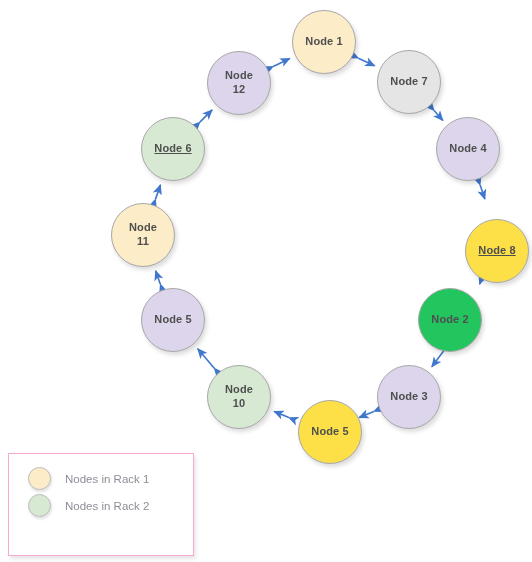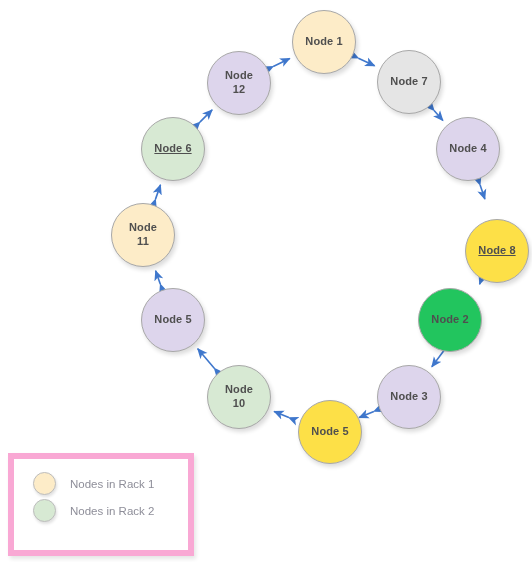--- a/index.html
+++ b/index.html
@@ -57,21 +57,21 @@
 
   
   #legend {
     position: absolute;
     left: 8px;
     top: 453px;
     width: 186px;
     height: 103px;
     box-sizing: border-box;
     background: #ffffff;
-    border: 6px solid #f9a8d4;
+    border: 1px solid #f9a8d4;
     box-shadow: 2px 3px 4px rgba(0,0,0,0.10);
     padding: 11px 0 0 0;
   }
   .legend-row {
     display: flex;
     align-items: center;
     height: 27px;
     padding-left: 19px;
   }
   .legend-swatch {

